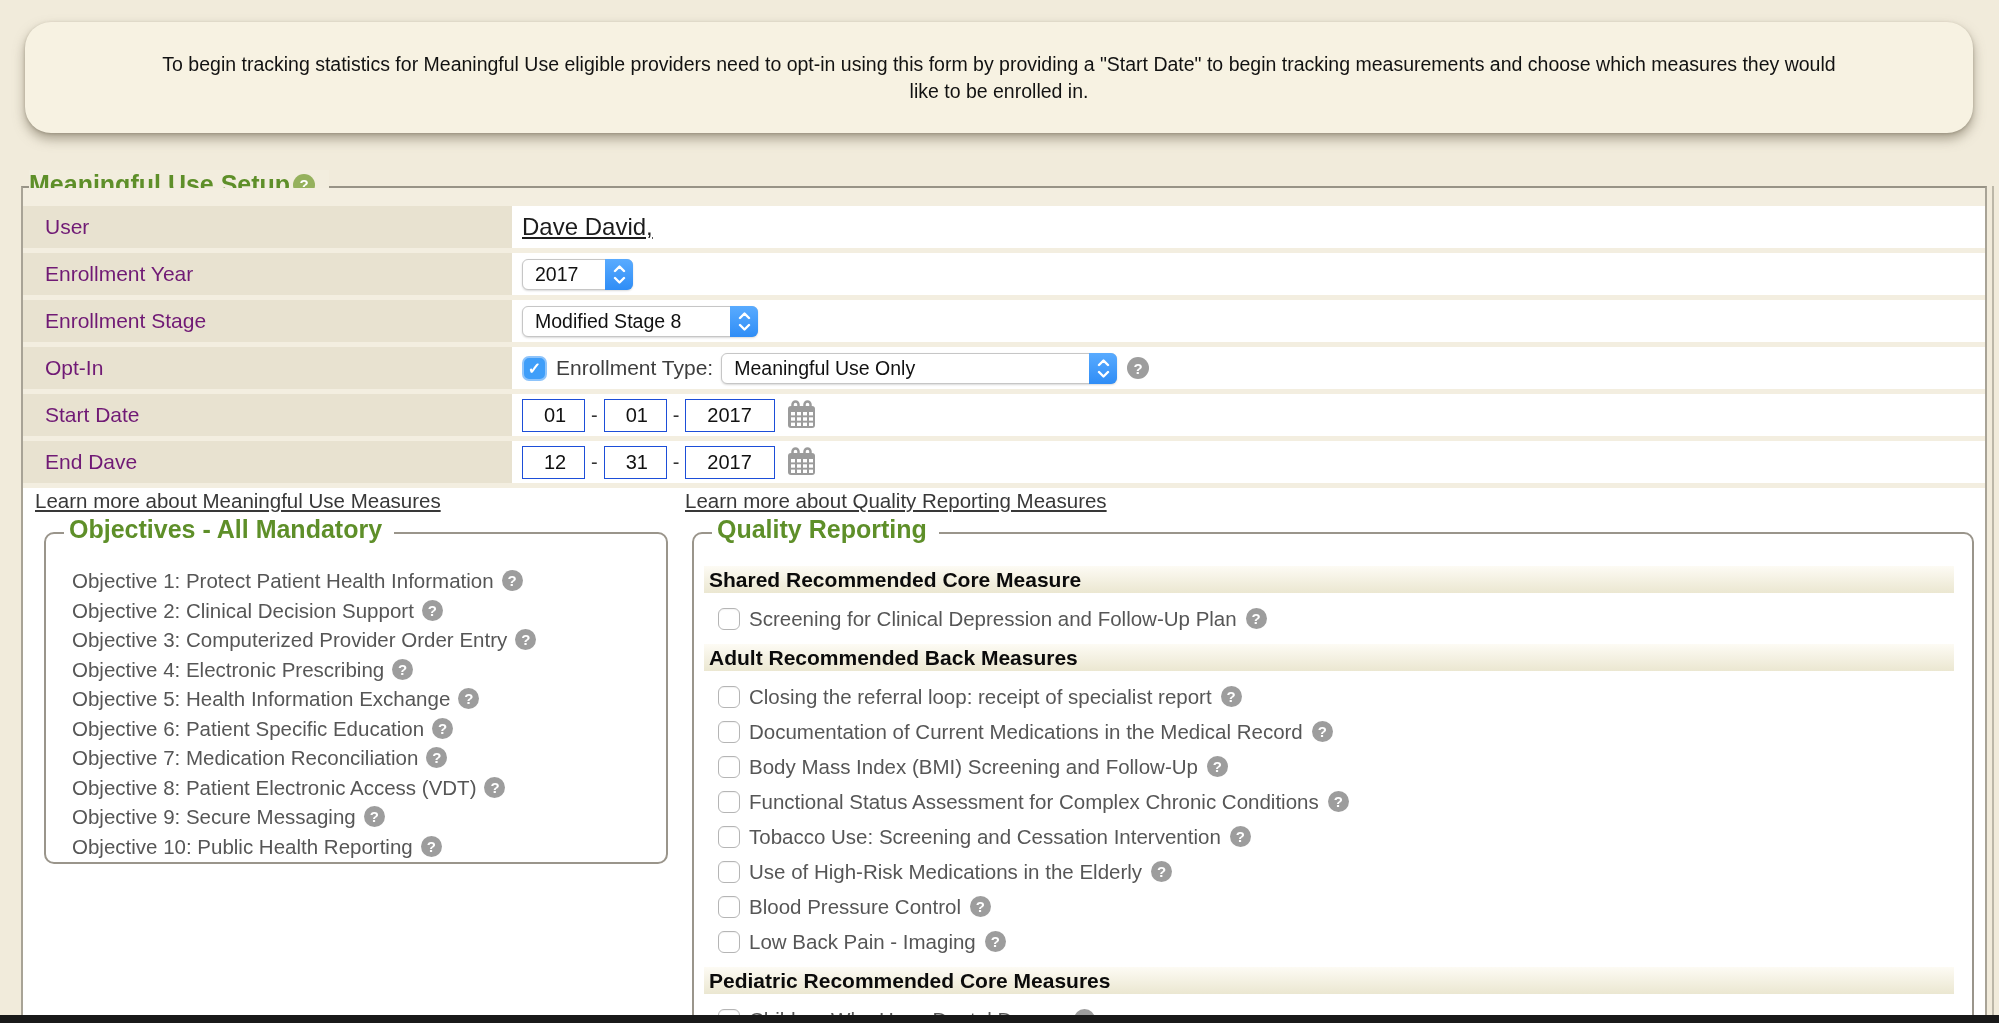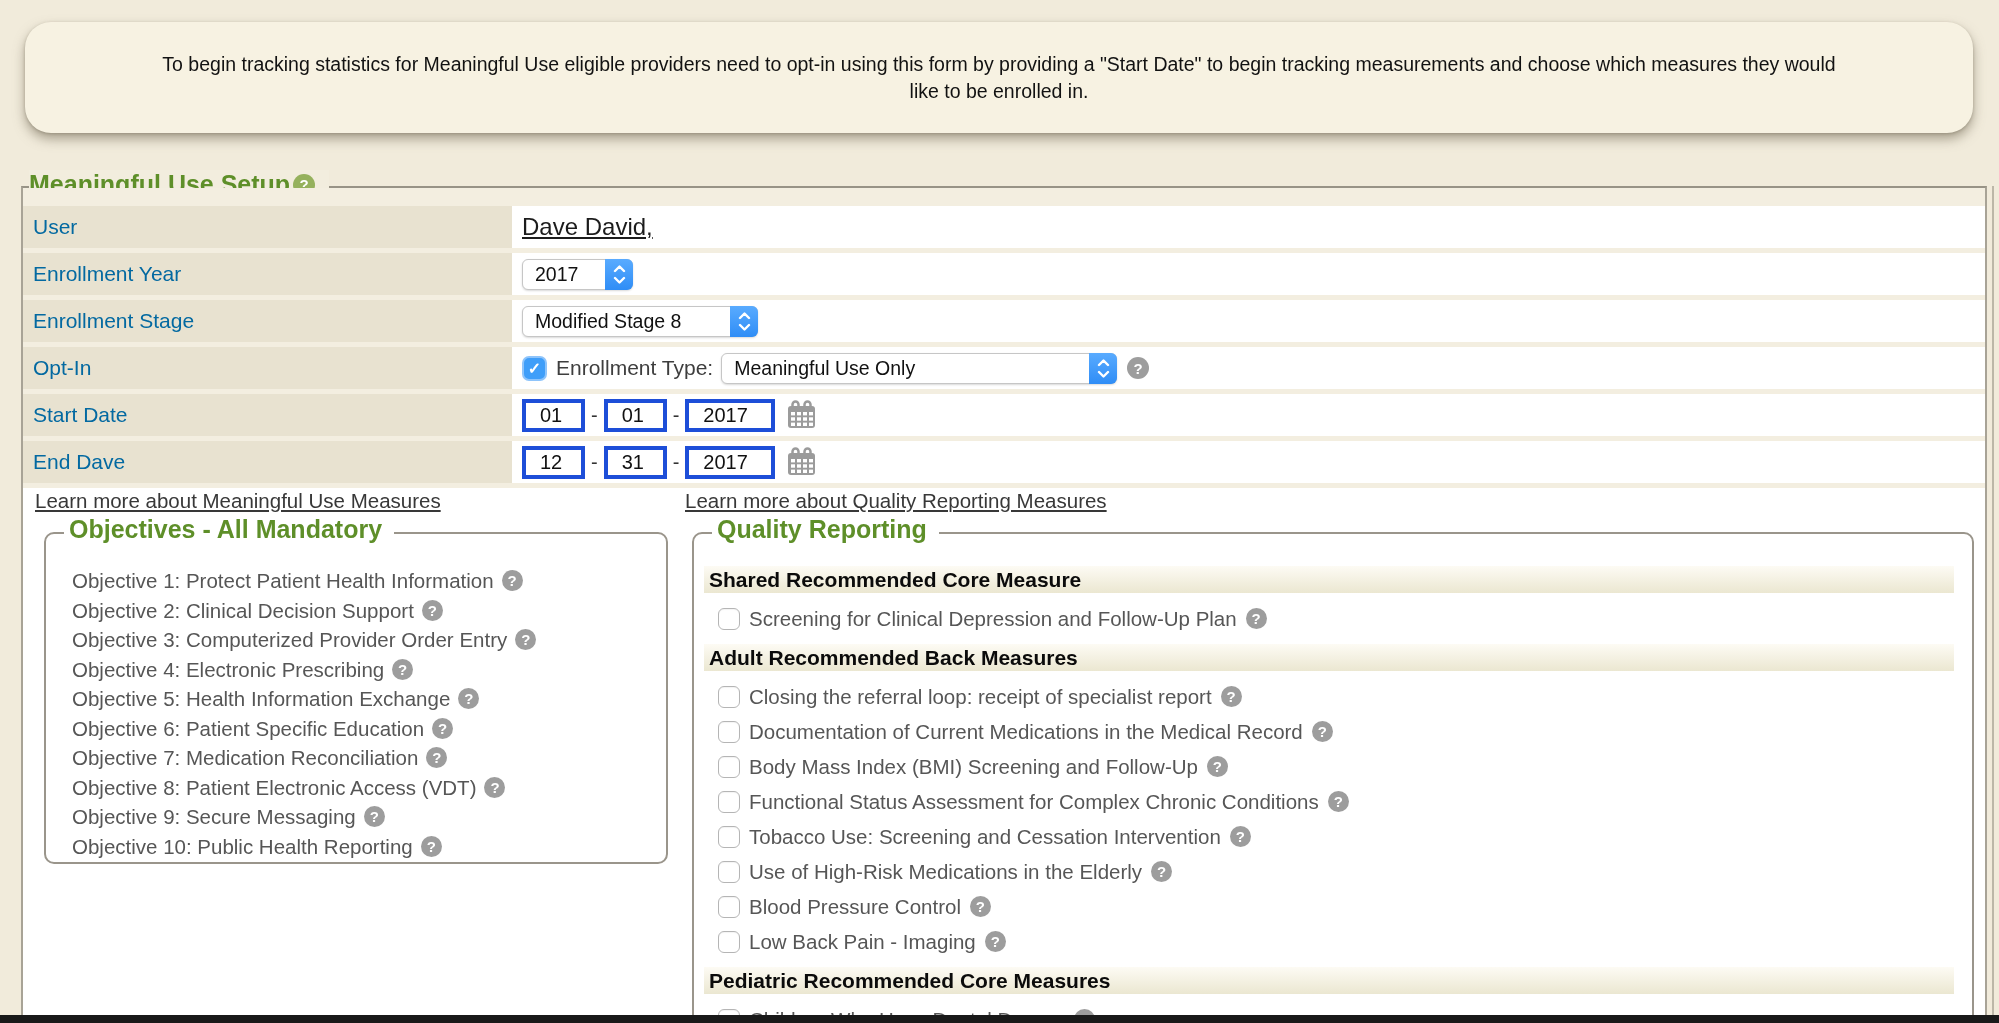--- a/index.html
+++ b/index.html
@@ -42,22 +42,22 @@
   }
   .help.green { background: #95b15d; margin-left: 3px; }
   .help.sm { width: 21px; height: 21px; margin-left: 8px; }
   
   .table-area {
     position: absolute; left: 0; right: 0; top: 0; height: 300px;
     background: #f3eee0; padding-top: 18px;
   }
   .trow { display: flex; height: 42px; margin-bottom: 5px; }
   .tlabel {
-    width: 489px; flex: none; background: #e8e2d0; color: #0369a1;
-    font-size: 21px; display: flex; align-items: center; padding-left: 10px;
+    width: 489px; flex: none; background: #e8e2d0; color: #701a75;
+    font-size: 21px; display: flex; align-items: center; padding-left: 22px;
   }
   .tvalue {
     flex: 1; background: #ffffff; display: flex; align-items: center;
     padding-left: 10px; font-size: 20px;
   }
   .user-link { color: #1c1c1c; text-decoration: underline; font-size: 24px; cursor: pointer; }
   
   .mac-select {
     position: relative; height: 31px; background: #fff;
     border: 1px solid #c6c6c6; border-radius: 6px;
@@ -76,22 +76,22 @@
   .cb-on {
     width: 25px; height: 25px; border-radius: 7px; flex: none;
     background: #3f9ef9; border: 2px solid #8ec4fb;
     display: inline-flex; align-items: center; justify-content: center;
     color: #fff; font-size: 16px; font-weight: bold; cursor: pointer;
   }
   .inline-label { font-size: 21px; color: #3e3e3e; margin: 0 8px 0 9px; }
   .gap10 { width: 10px; flex: none; }
   
   .date-input {
-    height: 33px; border: 4px solid #1d4ed8; background: #fff;
-    font-size: 20px; color: #111; padding-left: 14px;
+    height: 33px; border: 1px solid #1d4ed8; background: #fff;
+    font-size: 20px; color: #111; padding-left: 21px;
     font-family: "Liberation Sans", sans-serif;
   }
   .date-input.w63 { width: 63px; }
   .date-input.w90 { width: 90px; }
   .dash { margin: 0 6px; color: #333; font-size: 20px; }
   .cal-icon { margin-left: 12px; cursor: pointer; display: inline-flex; }
   
   .learn-link {
     position: absolute; font-size: 20.5px; color: #383838;
     text-decoration: underline; cursor: pointer; white-space: nowrap;

